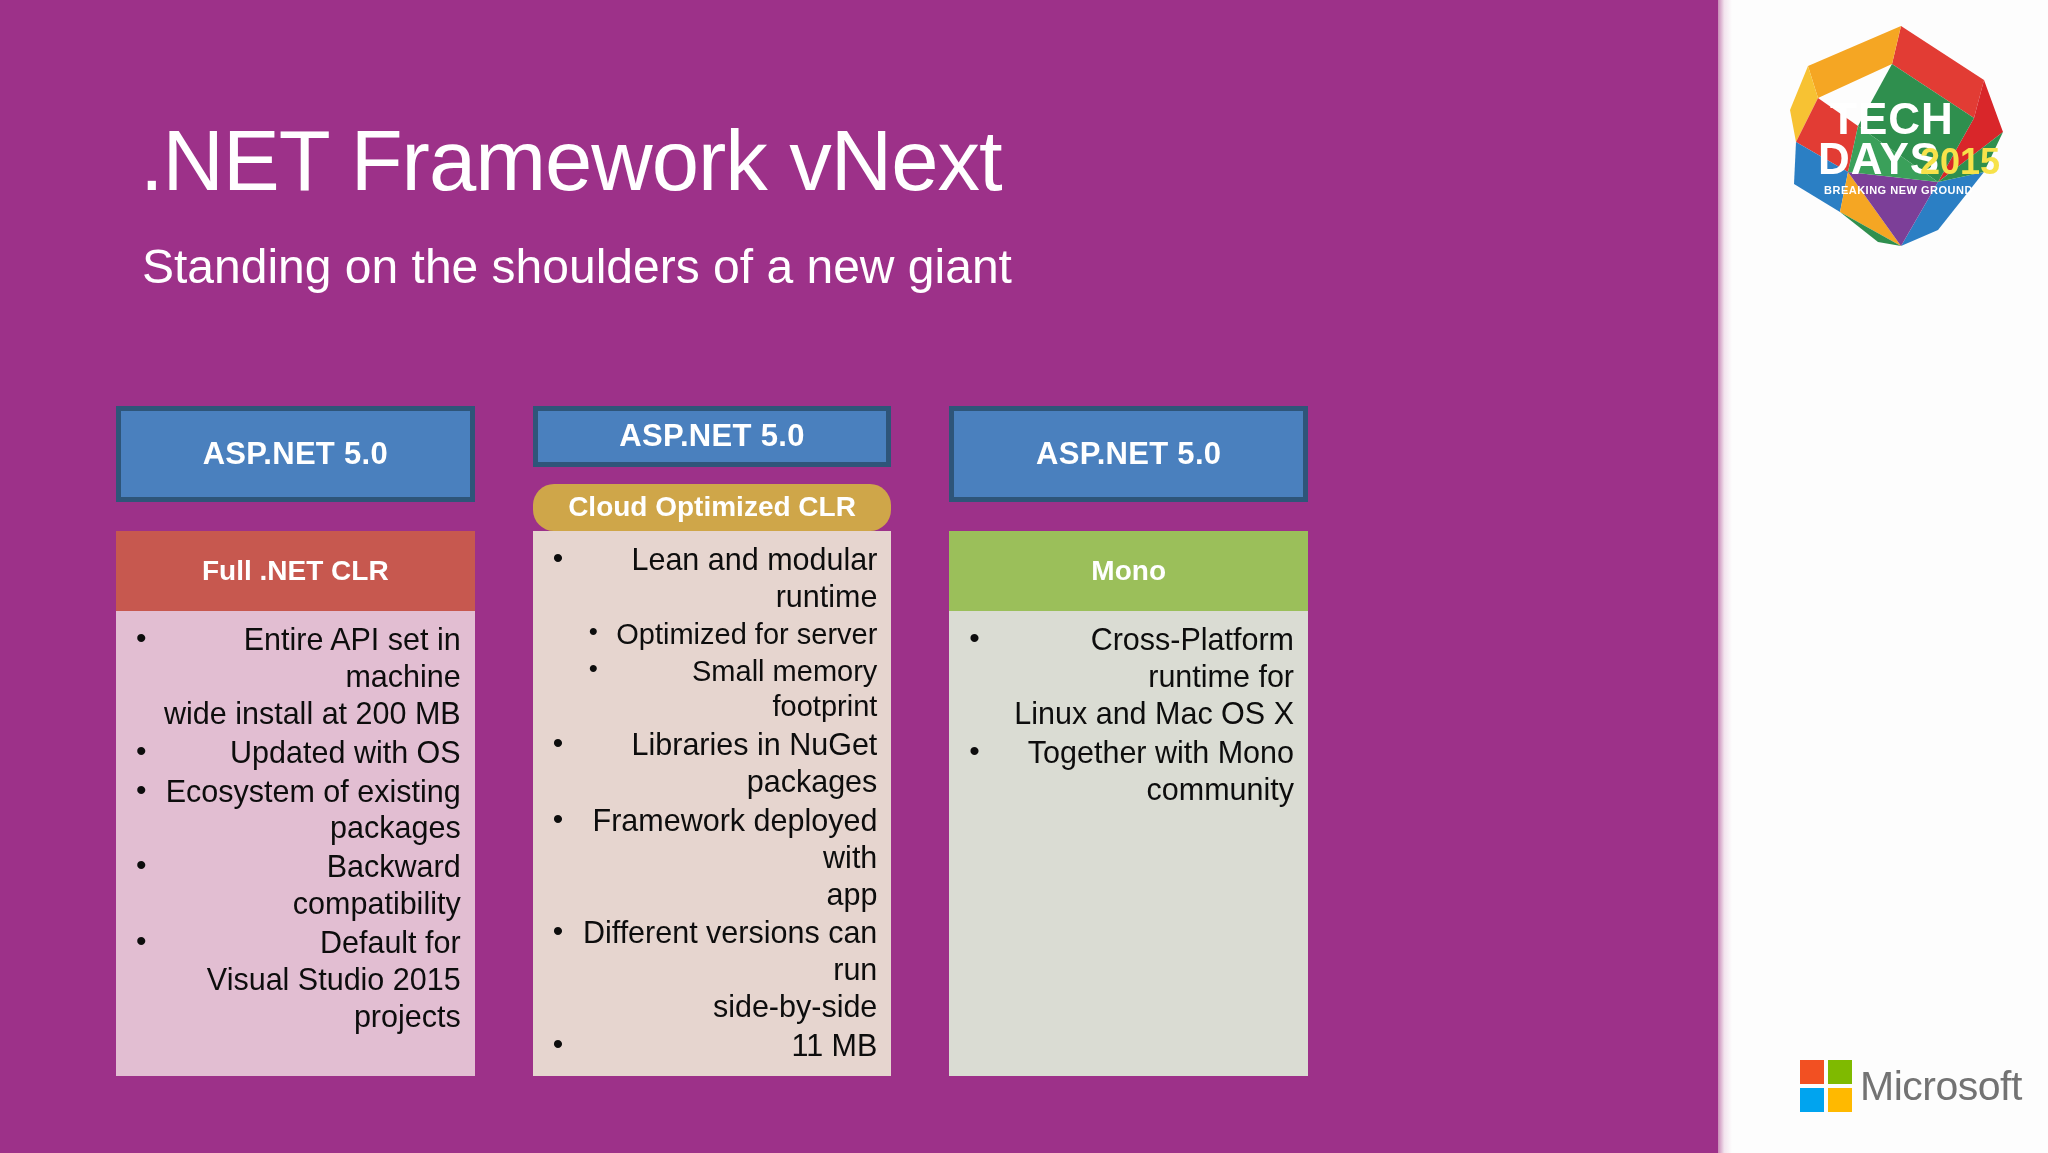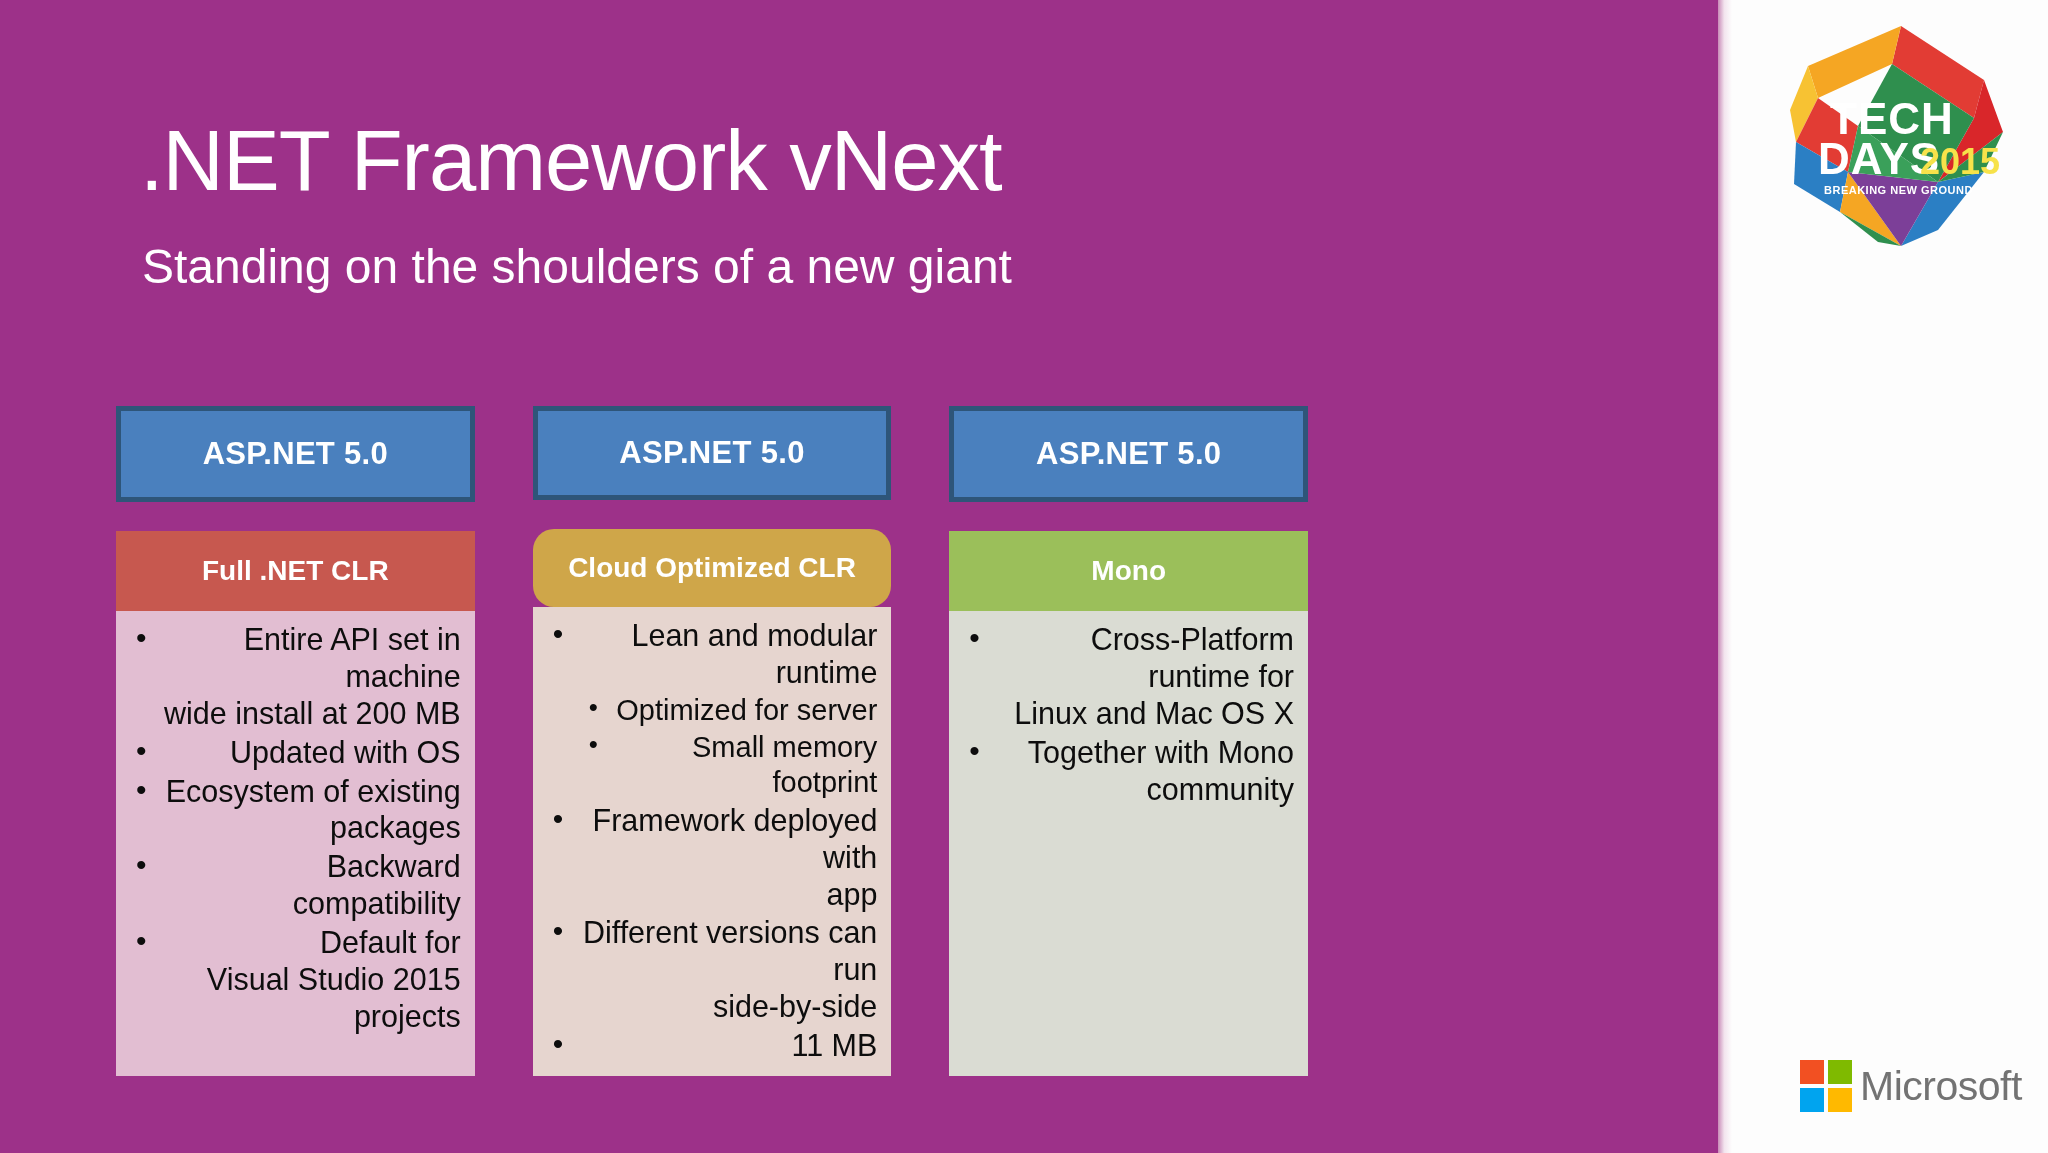--- a/index.html
+++ b/index.html
@@ -206,20 +206,21 @@
 
     <div class="column c2">
       <div class="col-top">ASP.NET 5.0</div>
       <div class="col-gap"></div>
       <div class="col-mid">Cloud Optimized CLR</div>
       <div class="col-body">
         <ul class="bullets">
           <li>Lean and modular runtime</li>
           <li class="sub">Optimized for server</li>
           <li class="sub">Small memory footprint</li>
+          <li>Libraries in NuGet packages</li>
           <li>Framework deployed with<br>app</li>
           <li>Different versions can run<br>side-by-side</li>
           <li>11 MB</li>
         </ul>
       </div>
     </div>
 
     <div class="column c3">
       <div class="col-top">ASP.NET 5.0</div>
       <div class="col-gap"></div>

